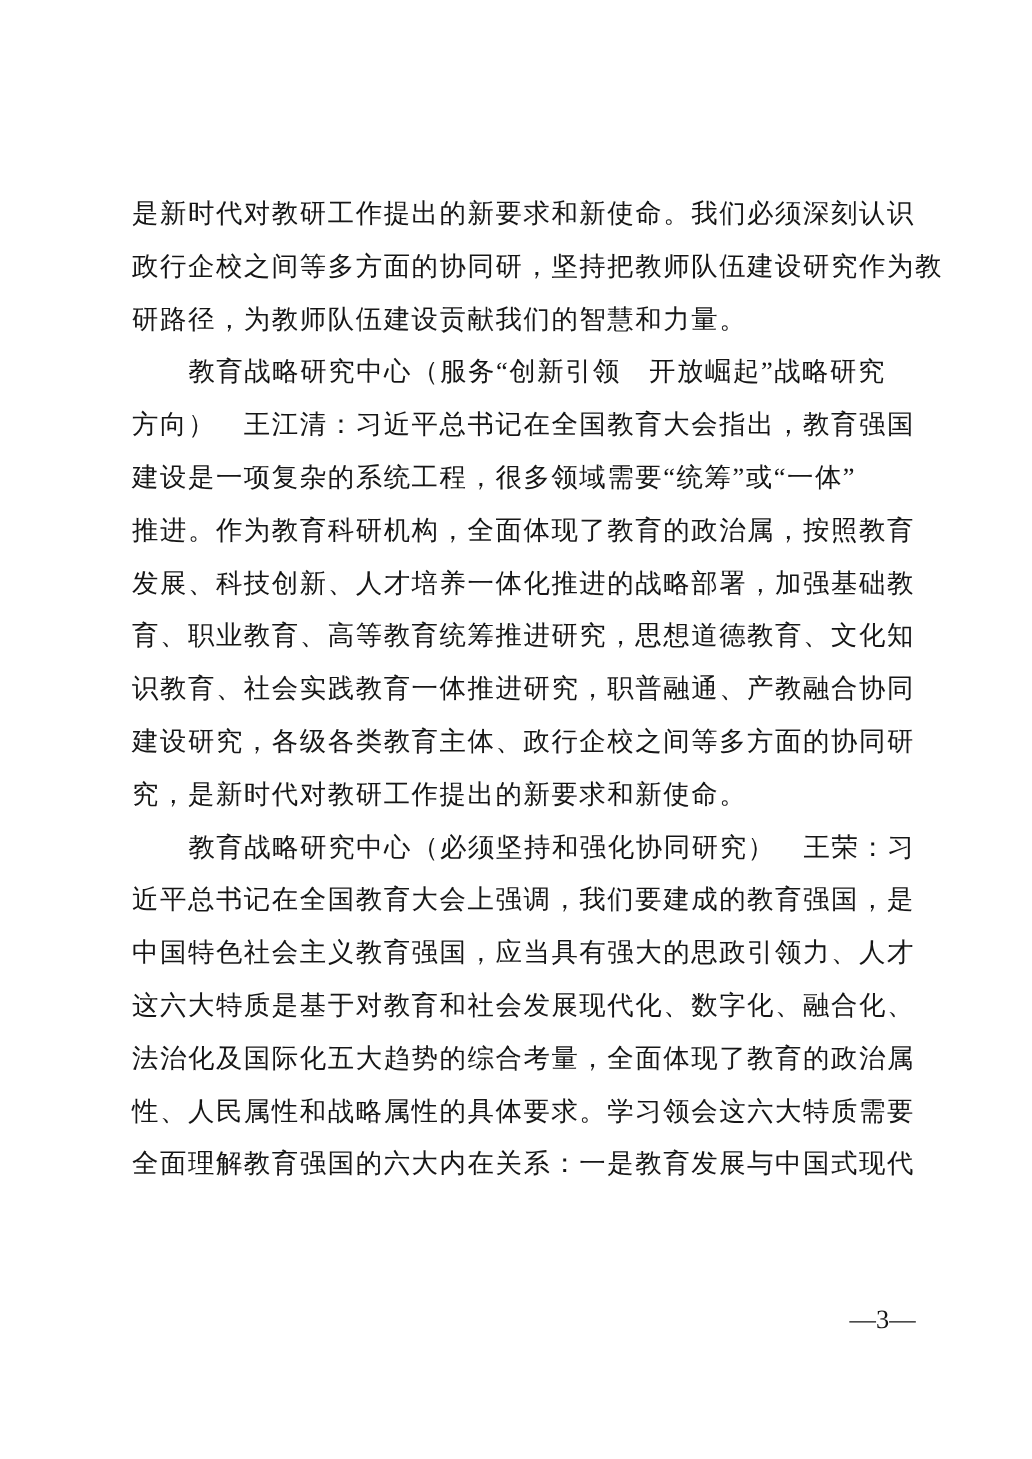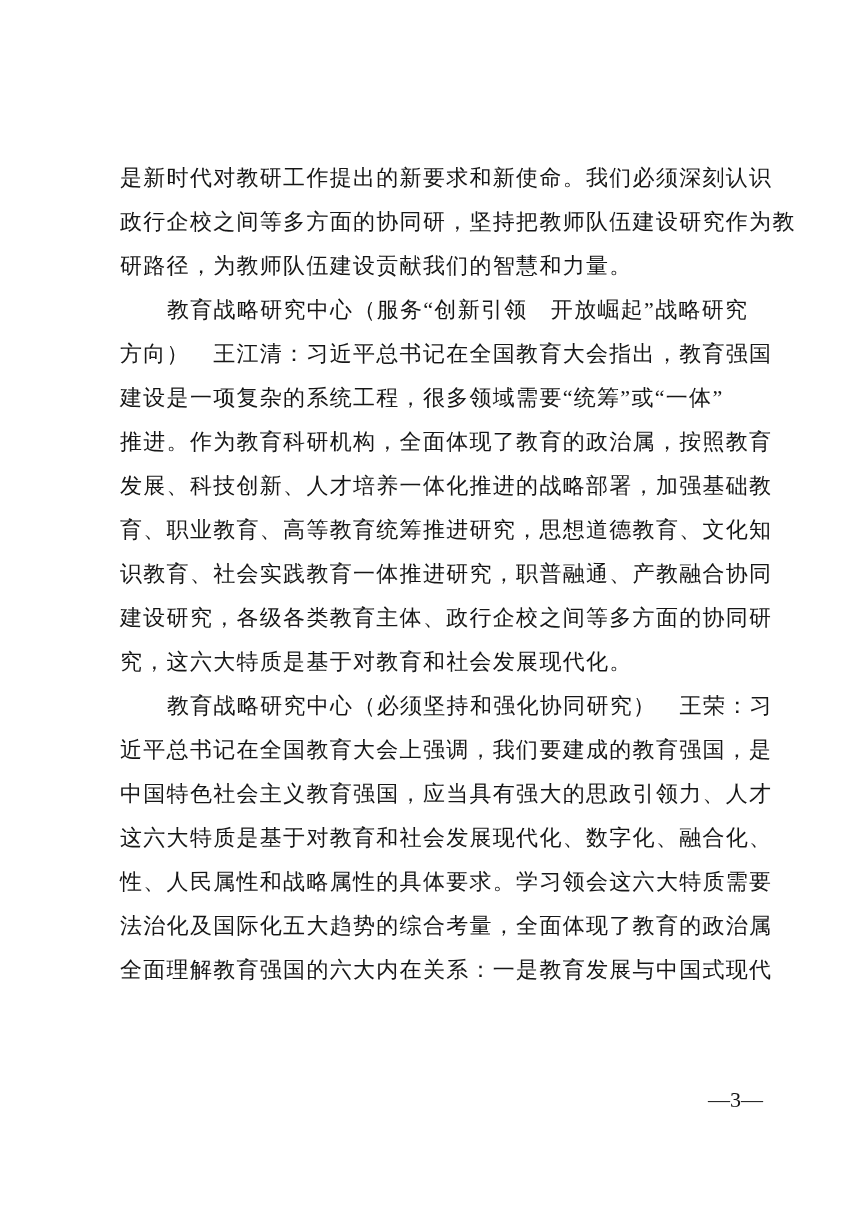--- a/index.html
+++ b/index.html
@@ -7,21 +7,21 @@
     position: relative;
     width: 860px;
     height: 1216px;
     background: #ffffff;
     overflow: hidden;
     font-family: "Liberation Serif", "DejaVu Serif", serif;
     color: #161616;
   }
   .doc-body {
     position: absolute;
-    left: 120px;
+    left: 110px;
     top: 156px;
     width: 658px;
   }
   .para { margin: 0; padding: 0; }
   .line {
     height: 44px;
     line-height: 44px;
     font-size: 22px;
     letter-spacing: 1.3px;
     white-space: nowrap;
@@ -52,26 +52,26 @@
       </div>
       <div class="para">
         <div class="line indent"><span class="run bold">教育战略研究中心（服务“创新引领　开放崛起”战略研究</span></div>
         <div class="line"><span class="run bold">方向）　王江清：</span><span class="run">习近平总书记在全国教育大会指出，教育强国</span></div>
         <div class="line"><span class="run">建设是一项复杂的系统工程，很多领域需要“统筹”或“一体”</span></div>
         <div class="line"><span class="run">推进。作为教育科研机构，全面体现了教育的政治属，按照教育</span></div>
         <div class="line"><span class="run">发展、科技创新、人才培养一体化推进的战略部署，加强基础教</span></div>
         <div class="line"><span class="run">育、职业教育、高等教育统筹推进研究，思想道德教育、文化知</span></div>
         <div class="line"><span class="run">识教育、社会实践教育一体推进研究，职普融通、产教融合协同</span></div>
         <div class="line"><span class="run">建设研究，各级各类教育主体、政行企校之间等多方面的协同研</span></div>
-        <div class="line"><span class="run">究，这六大特质是基于对教育和社会发展现代化。</span></div>
+        <div class="line"><span class="run">究，是新时代对教研工作提出的新要求和新使命。</span></div>
       </div>
       <div class="para">
         <div class="line indent"><span class="run bold">教育战略研究中心（必须坚持和强化协同研究）　王荣：</span><span class="run">习</span></div>
         <div class="line"><span class="run">近平总书记在全国教育大会上强调，我们要建成的教育强国，是</span></div>
         <div class="line"><span class="run">中国特色社会主义教育强国，应当具有强大的思政引领力、人才</span></div>
         <div class="line"><span class="run">这六大特质是基于对教育和社会发展现代化、数字化、融合化、</span></div>
+        <div class="line"><span class="run">法治化及国际化五大趋势的综合考量，全面体现了教育的政治属</span></div>
         <div class="line"><span class="run">性、人民属性和战略属性的具体要求。学习领会这六大特质需要</span></div>
-        <div class="line"><span class="run">法治化及国际化五大趋势的综合考量，全面体现了教育的政治属</span></div>
         <div class="line"><span class="run">全面理解教育强国的六大内在关系：一是教育发展与中国式现代</span></div>
       </div>
     </div>
   <div class="footer">—3—</div>
 </div>
 
 </body></html>

